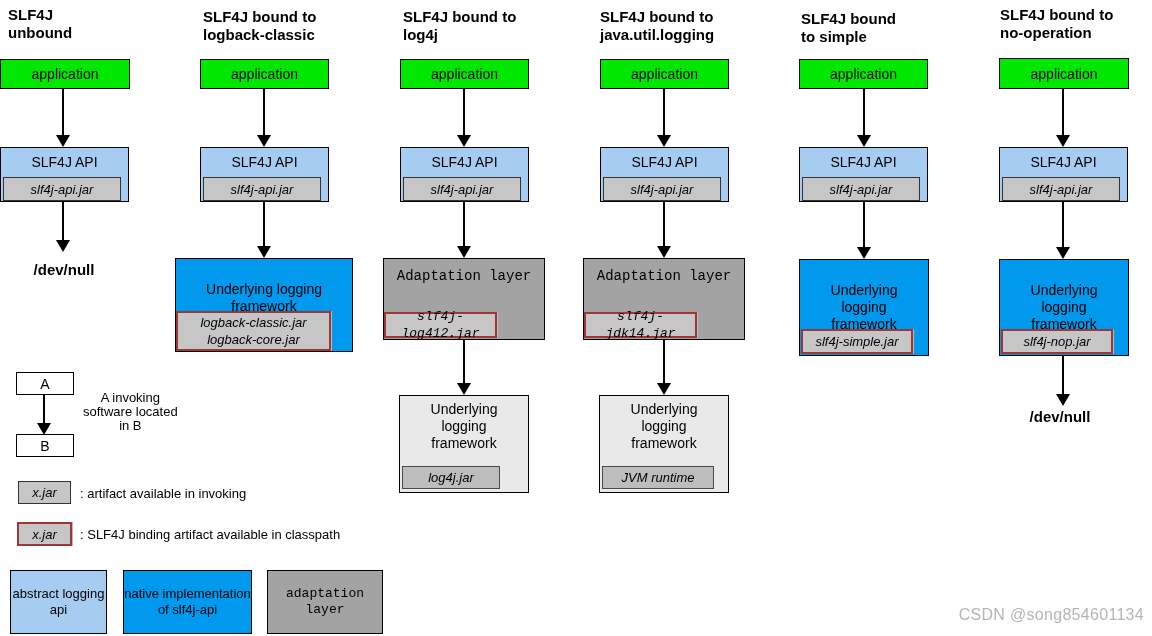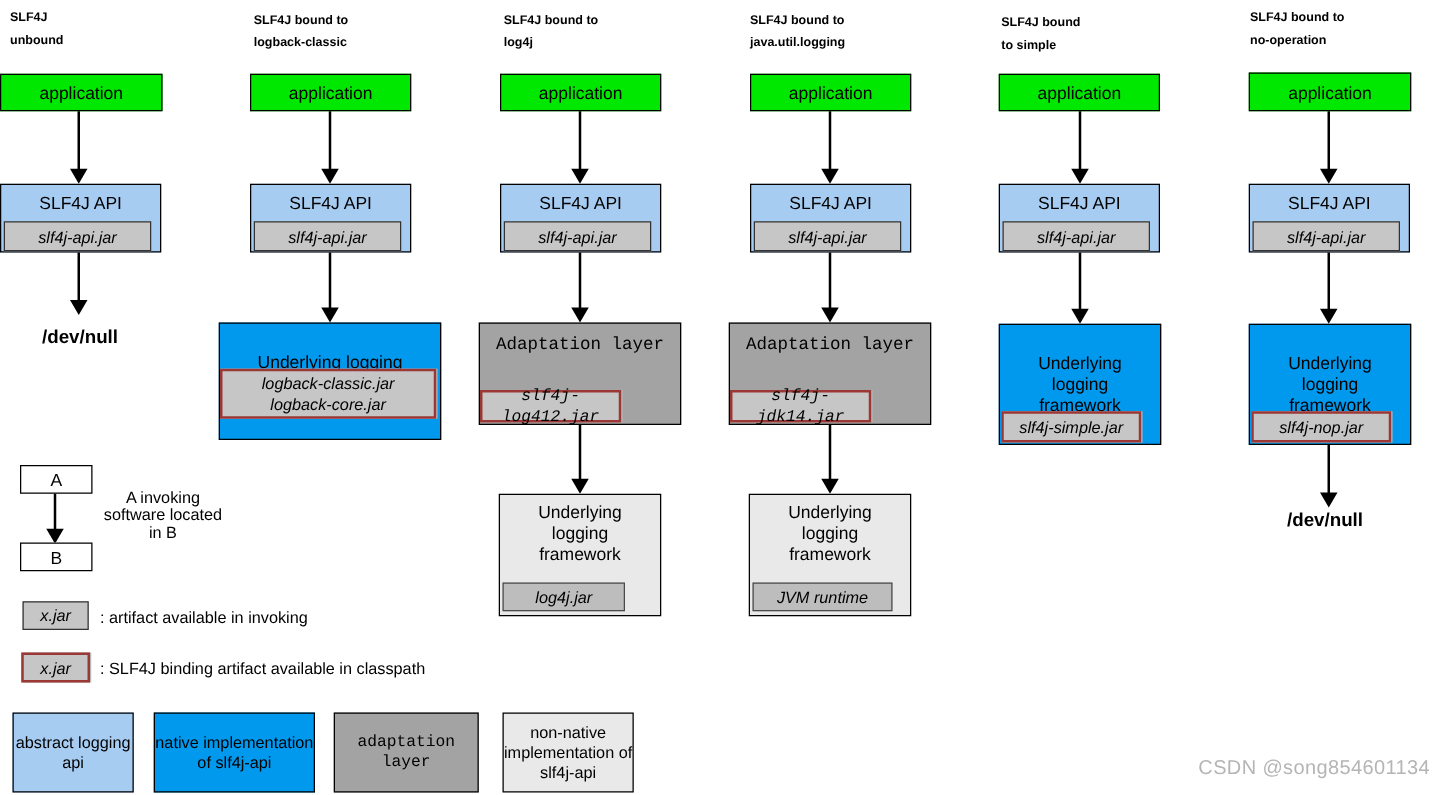--- a/index.html
+++ b/index.html
@@ -1,20 +1,20 @@
 <!DOCTYPE html>
 <html><head>
 <meta charset="utf-8">
 <style>
   html,body{margin:0;padding:0;background:#fff;}
   #stage{
     position:relative;width:1152px;height:636px;background:#ffffff;
     font-family:"Liberation Sans","DejaVu Sans",sans-serif;color:#000;overflow:hidden;
   }
-  .title{position:absolute;font-weight:bold;font-size:10px;line-height:18px;white-space:pre-line;}
+  .title{position:absolute;font-weight:bold;font-size:15px;line-height:18px;white-space:pre-line;}
   .box{position:absolute;box-sizing:border-box;border:1px solid #000;text-align:center;font-size:14px;}
   .app{background:#00e800;display:flex;align-items:center;justify-content:center;}
   .api{background:#a6ccf2;}
   .lbl{white-space:pre-line;line-height:17px;}
   .api .lbl{padding-top:6px;}
   .impl{background:#0099ee;}
   .impl .lbl{padding-top:22px;}
   .adapt{background:#a3a3a3;font-family:Liberation Mono, monospace;}
   .adapt .lbl{padding-top:9px;}
   .under{background:#e9e9e9;}
@@ -134,21 +134,21 @@
   <div class="arrow" style="left:1056px;top:202px;height:57px">
       <div class="shaft"></div>
       <div class="head"></div>
     </div>
 
   <div class="devnull" style="left:8px;top:261px;width:112px">/dev/null</div>
 
   <div class="box impl" style="left:175px;top:258px;width:178px;height:94px">
     <div class="lbl">Underlying logging
 framework</div>
-    <div class="jar binding" style="left:0;bottom:16px;width:173px;height:40px">logback-classic.jar
+    <div class="jar binding" style="left:0;bottom:0;width:155px;height:40px">logback-classic.jar
 logback-core.jar</div>
   </div>
 
   <div class="box adapt" style="left:383px;top:258px;width:162px;height:82px">
     <div class="lbl">Adaptation layer</div>
     <div class="jar binding" style="left:0;bottom:1px;width:113px;height:26px">slf4j-log412.jar</div>
   </div>
   <div class="arrow" style="left:457px;top:340px;height:55px">
       <div class="shaft"></div>
       <div class="head"></div>
@@ -207,19 +207,16 @@
   <div class="jar" style="left:18px;top:481px;width:53px;height:23px">x.jar</div>
   <div class="cap" style="left:80px;top:487px">: artifact available in invoking</div>
   <div class="jar binding" style="left:17px;top:522px;width:55px;height:24px">x.jar</div>
   <div class="cap" style="left:80px;top:528px">: SLF4J binding artifact available in classpath</div>
 
   <div class="box api typebox" style="left:10px;top:570px;width:97px;height:64px">abstract
 logging api</div>
   <div class="box impl typebox" style="left:123px;top:570px;width:129px;height:64px">native implementation
 of slf4j-api</div>
   <div class="box adapt typebox" style="left:267px;top:570px;width:116px;height:64px">adaptation layer</div>
-  <div class="box under typebox" style="left:402px;top:570px;width:105px;height:64px">non-native
-implementation
-of slf4j-api</div>
 
   <div class="watermark" style="right:8px;top:606px">CSDN @song854601134</div>
 
 </div>
 
 </body></html>

